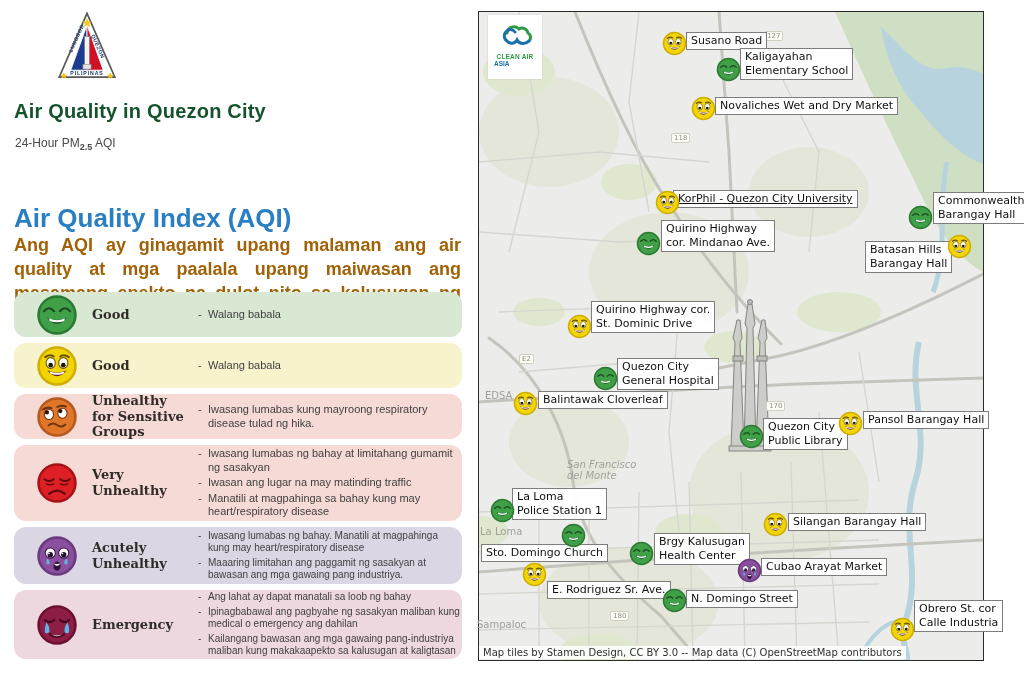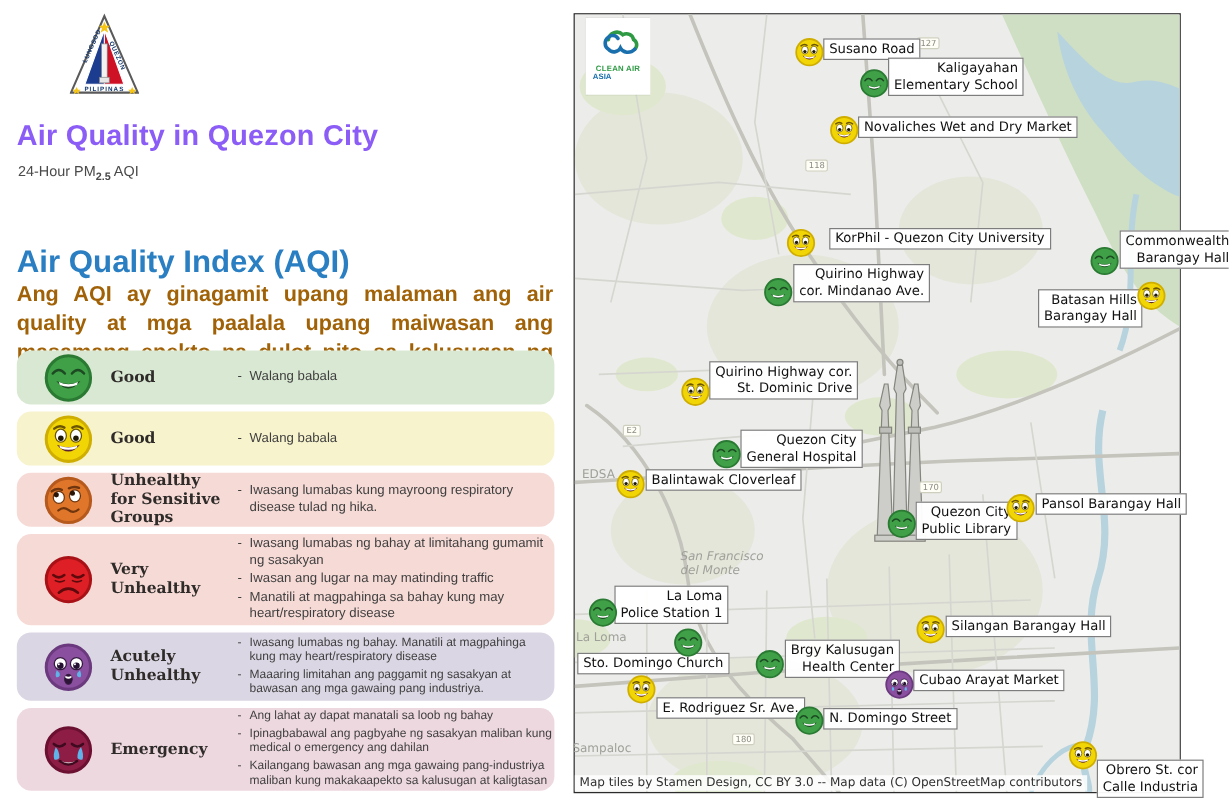--- a/index.html
+++ b/index.html
@@ -1,21 +1,21 @@
 <!DOCTYPE html>
 <html><head>
 <meta charset="utf-8">
 <style>
   html,body{margin:0;padding:0;background:#ffffff;}
   .page{position:relative;width:1024px;height:675px;background:#fff;overflow:hidden;
         font-family:"Liberation Sans",sans-serif;}
   
   .seal{position:absolute;left:58px;top:10px;width:58px;height:74px;}
-  .title{position:absolute;left:14px;top:100px;width:460px;font-size:24px;font-weight:bold;
-         color:#8b5cf6;letter-spacing:.2px;}
+  .title{position:absolute;left:14px;top:100px;width:460px;font-size:20px;font-weight:bold;
+         color:#14532d;letter-spacing:.2px;}
   .subtitle{position:absolute;left:15px;top:136px;font-size:12px;color:#4a4a4a;}
   .subtitle sub{font-size:9px;font-weight:bold;}
   .subtitle2{position:absolute;left:15px;top:151px;font-size:12px;color:#4a4a4a;}
   .aqi-heading{position:absolute;left:14px;top:203px;font-size:26px;font-weight:bold;color:#2a7fc3;}
   .aqi-desc{position:absolute;left:14px;top:234px;width:447px;font-size:18px;line-height:1.32;
             color:#a16207;text-align:justify;font-weight:bold;}
   .levels{position:absolute;left:14px;top:292px;width:448px;display:flex;flex-direction:column;gap:6px;}
   .level-row{display:flex;align-items:center;border-radius:12px;padding-left:22px;box-sizing:border-box;}
   .level-row .face{width:42px;height:42px;flex:0 0 42px;}
   .level-label{width:100px;margin-left:14px;font-family:"DejaVu Serif",serif;font-weight:bold;
@@ -32,21 +32,21 @@
                font-family:"DejaVu Sans",sans-serif;}
   .shield{position:absolute;font-size:7px;color:#8d8d85;background:#fffef6;border:1px solid #cfcfc0;
           border-radius:2px;padding:0 2px;line-height:1.2;font-family:"DejaVu Sans",sans-serif;}
   .caa{position:absolute;left:9px;top:3px;width:54px;height:64px;background:#fff;text-align:center;
        box-shadow:0 0 1px rgba(0,0,0,.25);}
   .caa svg{margin-top:4px;}
   .caa .l1{font-size:6.5px;font-weight:bold;color:#2e9b44;letter-spacing:.2px;}
   .caa .l2{font-size:6.5px;font-weight:bold;color:#1a6fad;text-align:left;margin-left:6px;}
   .marker-label{position:absolute;background:rgba(255,255,255,.96);border:1px solid #7d7d7d;
                 padding:1px 4px;font-size:11px;line-height:1.25;color:#111;
-                font-family:"DejaVu Sans",sans-serif;white-space:pre-line;width:max-content;z-index:2;text-align:right;}
+                font-family:"DejaVu Sans",sans-serif;white-space:pre-line;width:max-content;z-index:2;}
   .marker{position:absolute;width:25px;height:25px;z-index:3;}
   .attribution{position:absolute;left:0;bottom:1px;background:rgba(255,255,255,.85);
                font-size:10px;color:#2f2f2f;padding:1px 4px;width:max-content;z-index:4;
                font-family:"DejaVu Sans",sans-serif;}
 </style>
 </head>
 <body>
 
 <div class="page">
 
@@ -325,21 +325,21 @@
     <circle cx="50" cy="50" r="44" fill="#f2d504" stroke="#cfae00" stroke-width="6"></circle>
     <path d="M22 29 Q32 21 42 27" stroke="#6b5500" stroke-width="5" fill="none" stroke-linecap="round"></path>
             <path d="M58 27 Q68 21 78 29" stroke="#6b5500" stroke-width="5" fill="none" stroke-linecap="round"></path>
     <ellipse cx="35" cy="43" rx="11" ry="13" fill="#fff" stroke="#6b5500" stroke-width="2.5"></ellipse>
     <ellipse cx="65" cy="43" rx="11" ry="13" fill="#fff" stroke="#6b5500" stroke-width="2.5"></ellipse>
     <circle cx="35" cy="48" r="5.5" fill="#201a04"></circle>
             <circle cx="65" cy="48" r="5.5" fill="#201a04"></circle>
     <path d="M27 61 Q50 88 73 61 Q50 71 27 61 Z" fill="#5b2333"></path>
     <path d="M32 63 Q50 70 68 63 L66 68 Q50 74 34 68 Z" fill="#fff"></path>
           </svg></div>
-        <div class="marker-label" style="left: 212px; top: 178px;">KorPhil - Quezon City University</div>
+        <div class="marker-label" style="left: 194px; top: 178px; text-decoration: underline;">KorPhil - Quezon City University</div>
         <div class="marker" style="left: 175.5px; top: 177.5px;"><svg viewBox="0 0 100 100" width="100%" height="100%">
     <circle cx="50" cy="50" r="44" fill="#f2d504" stroke="#cfae00" stroke-width="6"></circle>
     <path d="M22 29 Q32 21 42 27" stroke="#6b5500" stroke-width="5" fill="none" stroke-linecap="round"></path>
             <path d="M58 27 Q68 21 78 29" stroke="#6b5500" stroke-width="5" fill="none" stroke-linecap="round"></path>
     <ellipse cx="35" cy="43" rx="11" ry="13" fill="#fff" stroke="#6b5500" stroke-width="2.5"></ellipse>
     <ellipse cx="65" cy="43" rx="11" ry="13" fill="#fff" stroke="#6b5500" stroke-width="2.5"></ellipse>
     <circle cx="35" cy="48" r="5.5" fill="#201a04"></circle>
             <circle cx="65" cy="48" r="5.5" fill="#201a04"></circle>
     <path d="M27 61 Q50 88 73 61 Q50 71 27 61 Z" fill="#5b2333"></path>
     <path d="M32 63 Q50 70 68 63 L66 68 Q50 74 34 68 Z" fill="#fff"></path>
@@ -495,21 +495,21 @@
     <path d="M32 63 Q50 70 68 63 L66 68 Q50 74 34 68 Z" fill="#fff"></path>
           </svg></div>
         <div class="marker-label" style="left: 207px; top: 578px;">N. Domingo Street</div>
         <div class="marker" style="left: 182.5px; top: 575.5px;"><svg viewBox="0 0 100 100" width="100%" height="100%">
     <circle cx="50" cy="50" r="44" fill="#3fa047" stroke="#2b7a33" stroke-width="6"></circle>
     <path d="M19 41 Q31 27 43 41" stroke="#1d4a22" stroke-width="5" fill="none" stroke-linecap="round"></path>
             <path d="M57 41 Q69 27 81 41" stroke="#1d4a22" stroke-width="5" fill="none" stroke-linecap="round"></path>
     <path d="M26 56 Q50 86 74 56 Q50 68 26 56 Z" fill="#1d4a22"></path>
     <path d="M31 58 Q50 67 69 58 L67 64 Q50 71 33 64 Z" fill="#fff"></path>
           </svg></div>
-        <div class="marker-label" style="left: 435px; top: 621px;">Obrero St. cor
+        <div class="marker-label" style="left: 435px; top: 588px;">Obrero St. cor
 Calle Industria</div>
         <div class="marker" style="left: 410.5px; top: 604.5px;"><svg viewBox="0 0 100 100" width="100%" height="100%">
     <circle cx="50" cy="50" r="44" fill="#f2d504" stroke="#cfae00" stroke-width="6"></circle>
     <path d="M22 29 Q32 21 42 27" stroke="#6b5500" stroke-width="5" fill="none" stroke-linecap="round"></path>
             <path d="M58 27 Q68 21 78 29" stroke="#6b5500" stroke-width="5" fill="none" stroke-linecap="round"></path>
     <ellipse cx="35" cy="43" rx="11" ry="13" fill="#fff" stroke="#6b5500" stroke-width="2.5"></ellipse>
     <ellipse cx="65" cy="43" rx="11" ry="13" fill="#fff" stroke="#6b5500" stroke-width="2.5"></ellipse>
     <circle cx="35" cy="48" r="5.5" fill="#201a04"></circle>
             <circle cx="65" cy="48" r="5.5" fill="#201a04"></circle>
     <path d="M27 61 Q50 88 73 61 Q50 71 27 61 Z" fill="#5b2333"></path>

